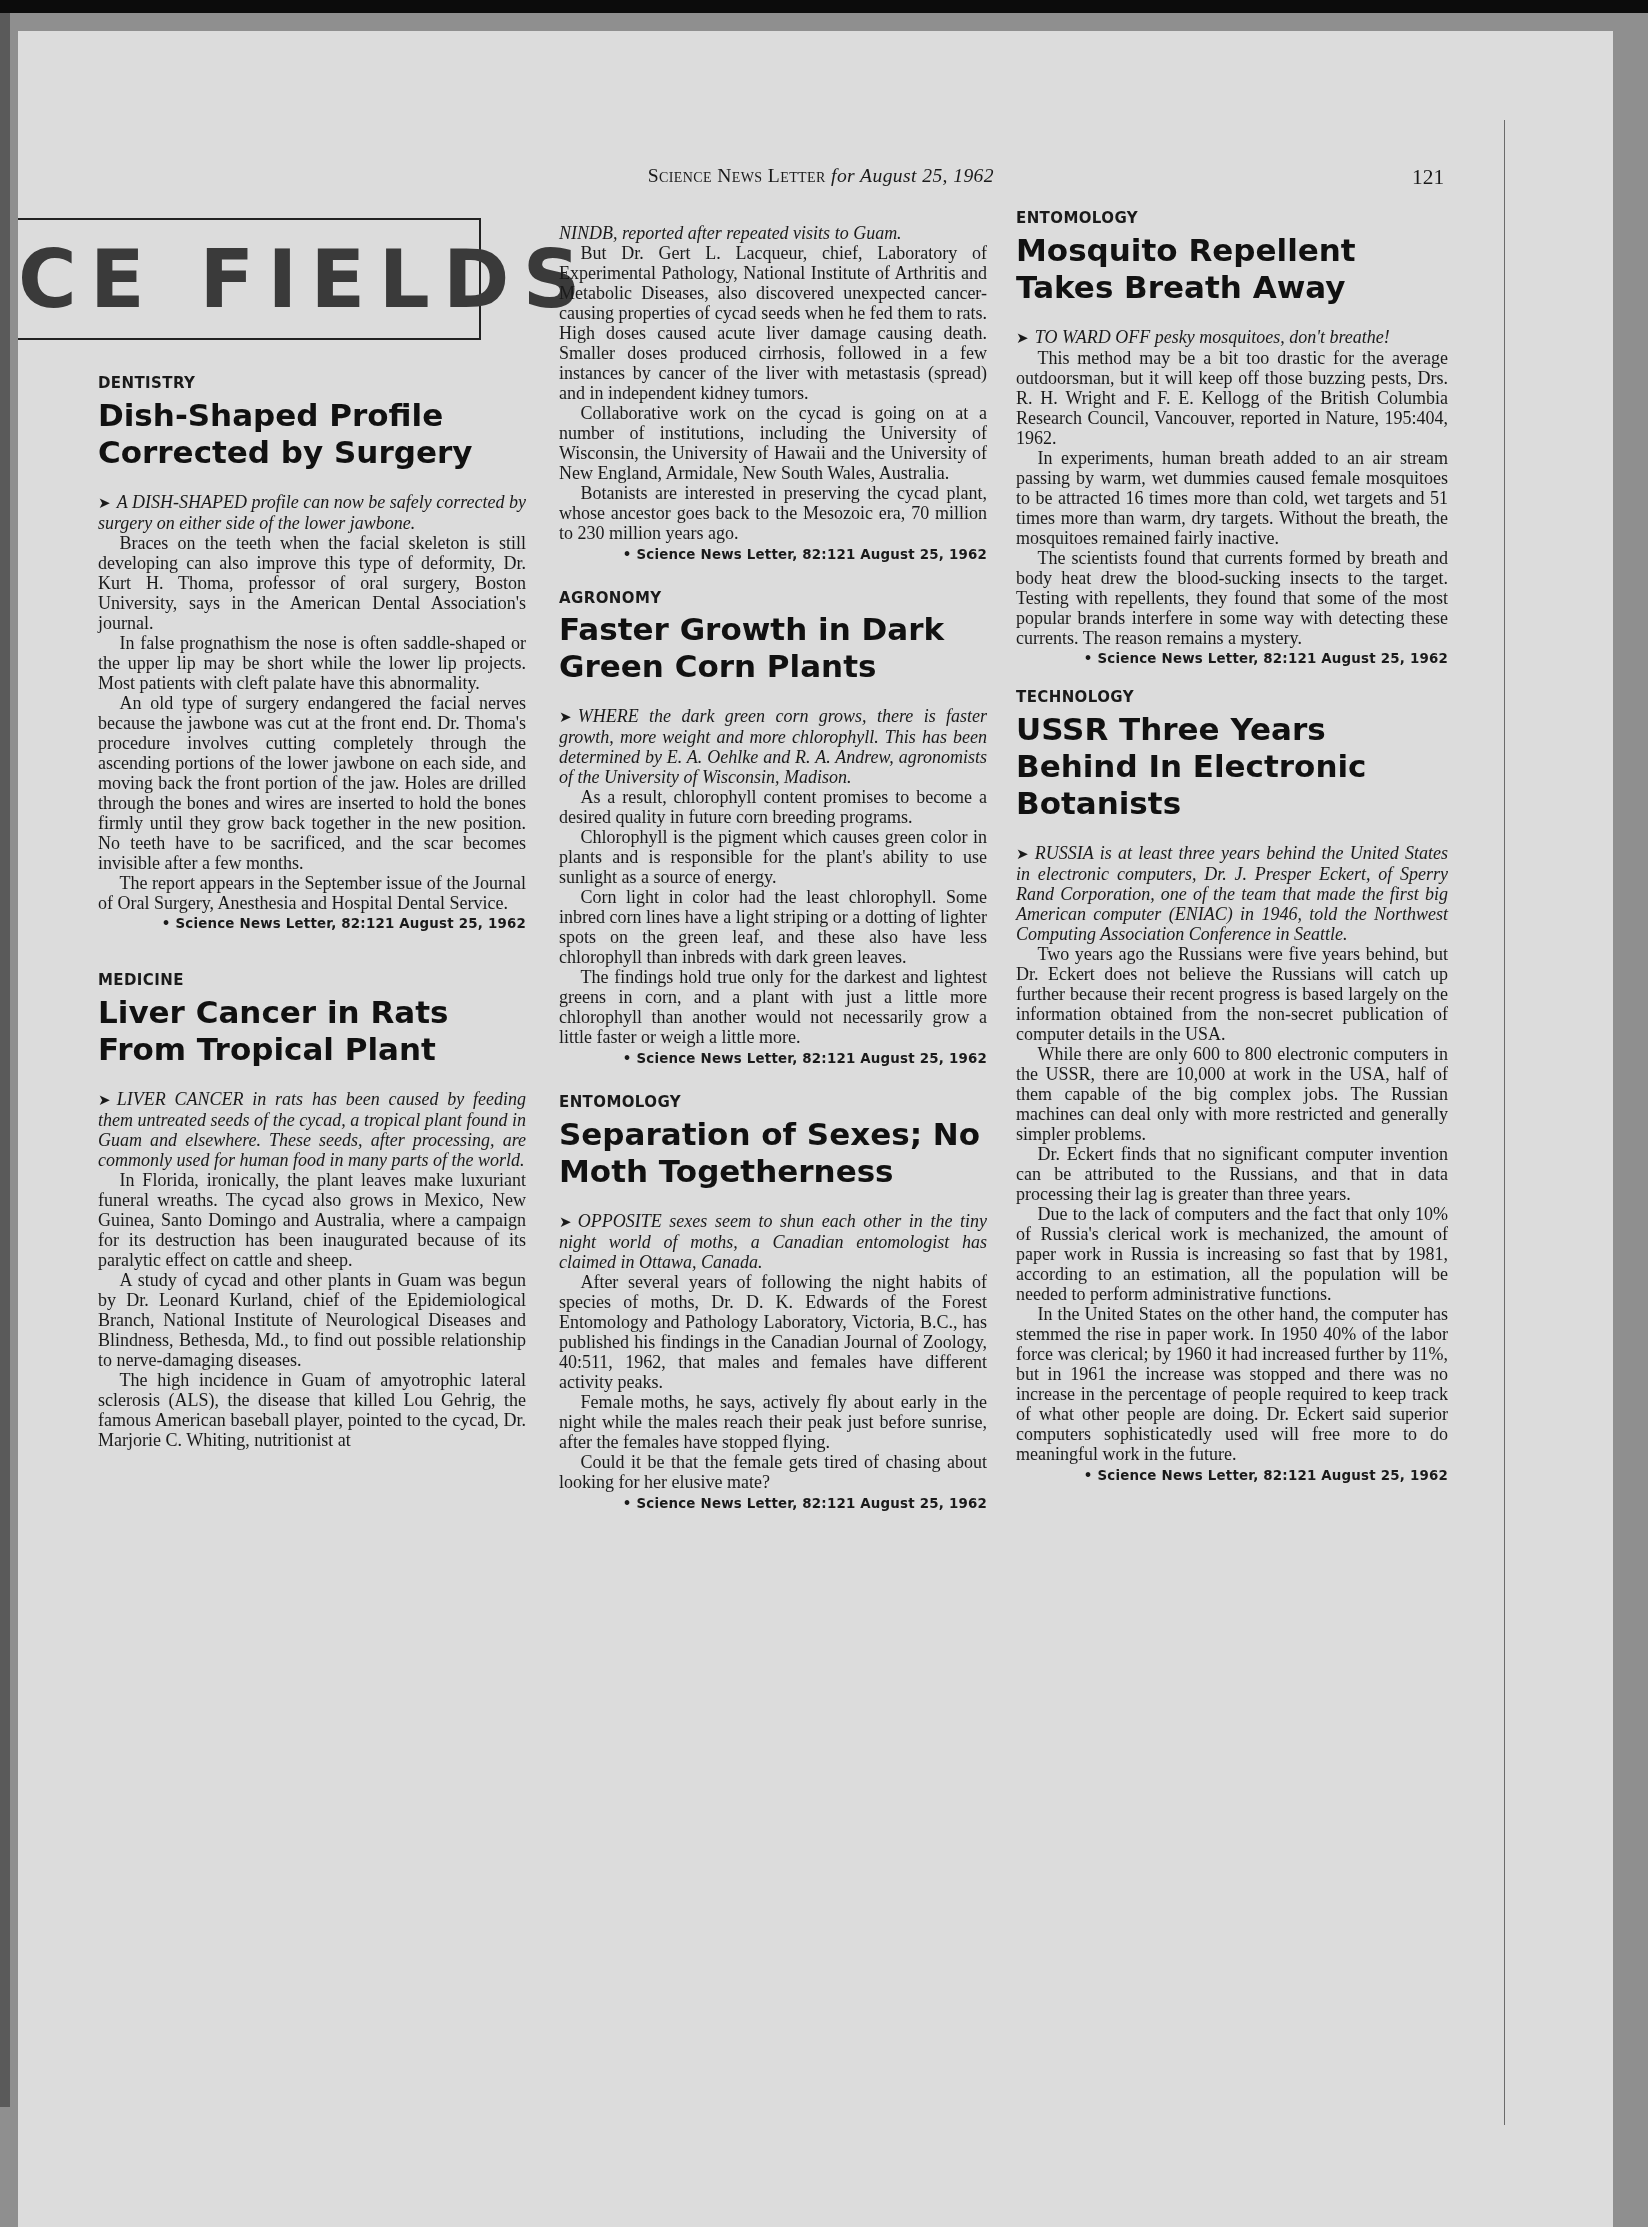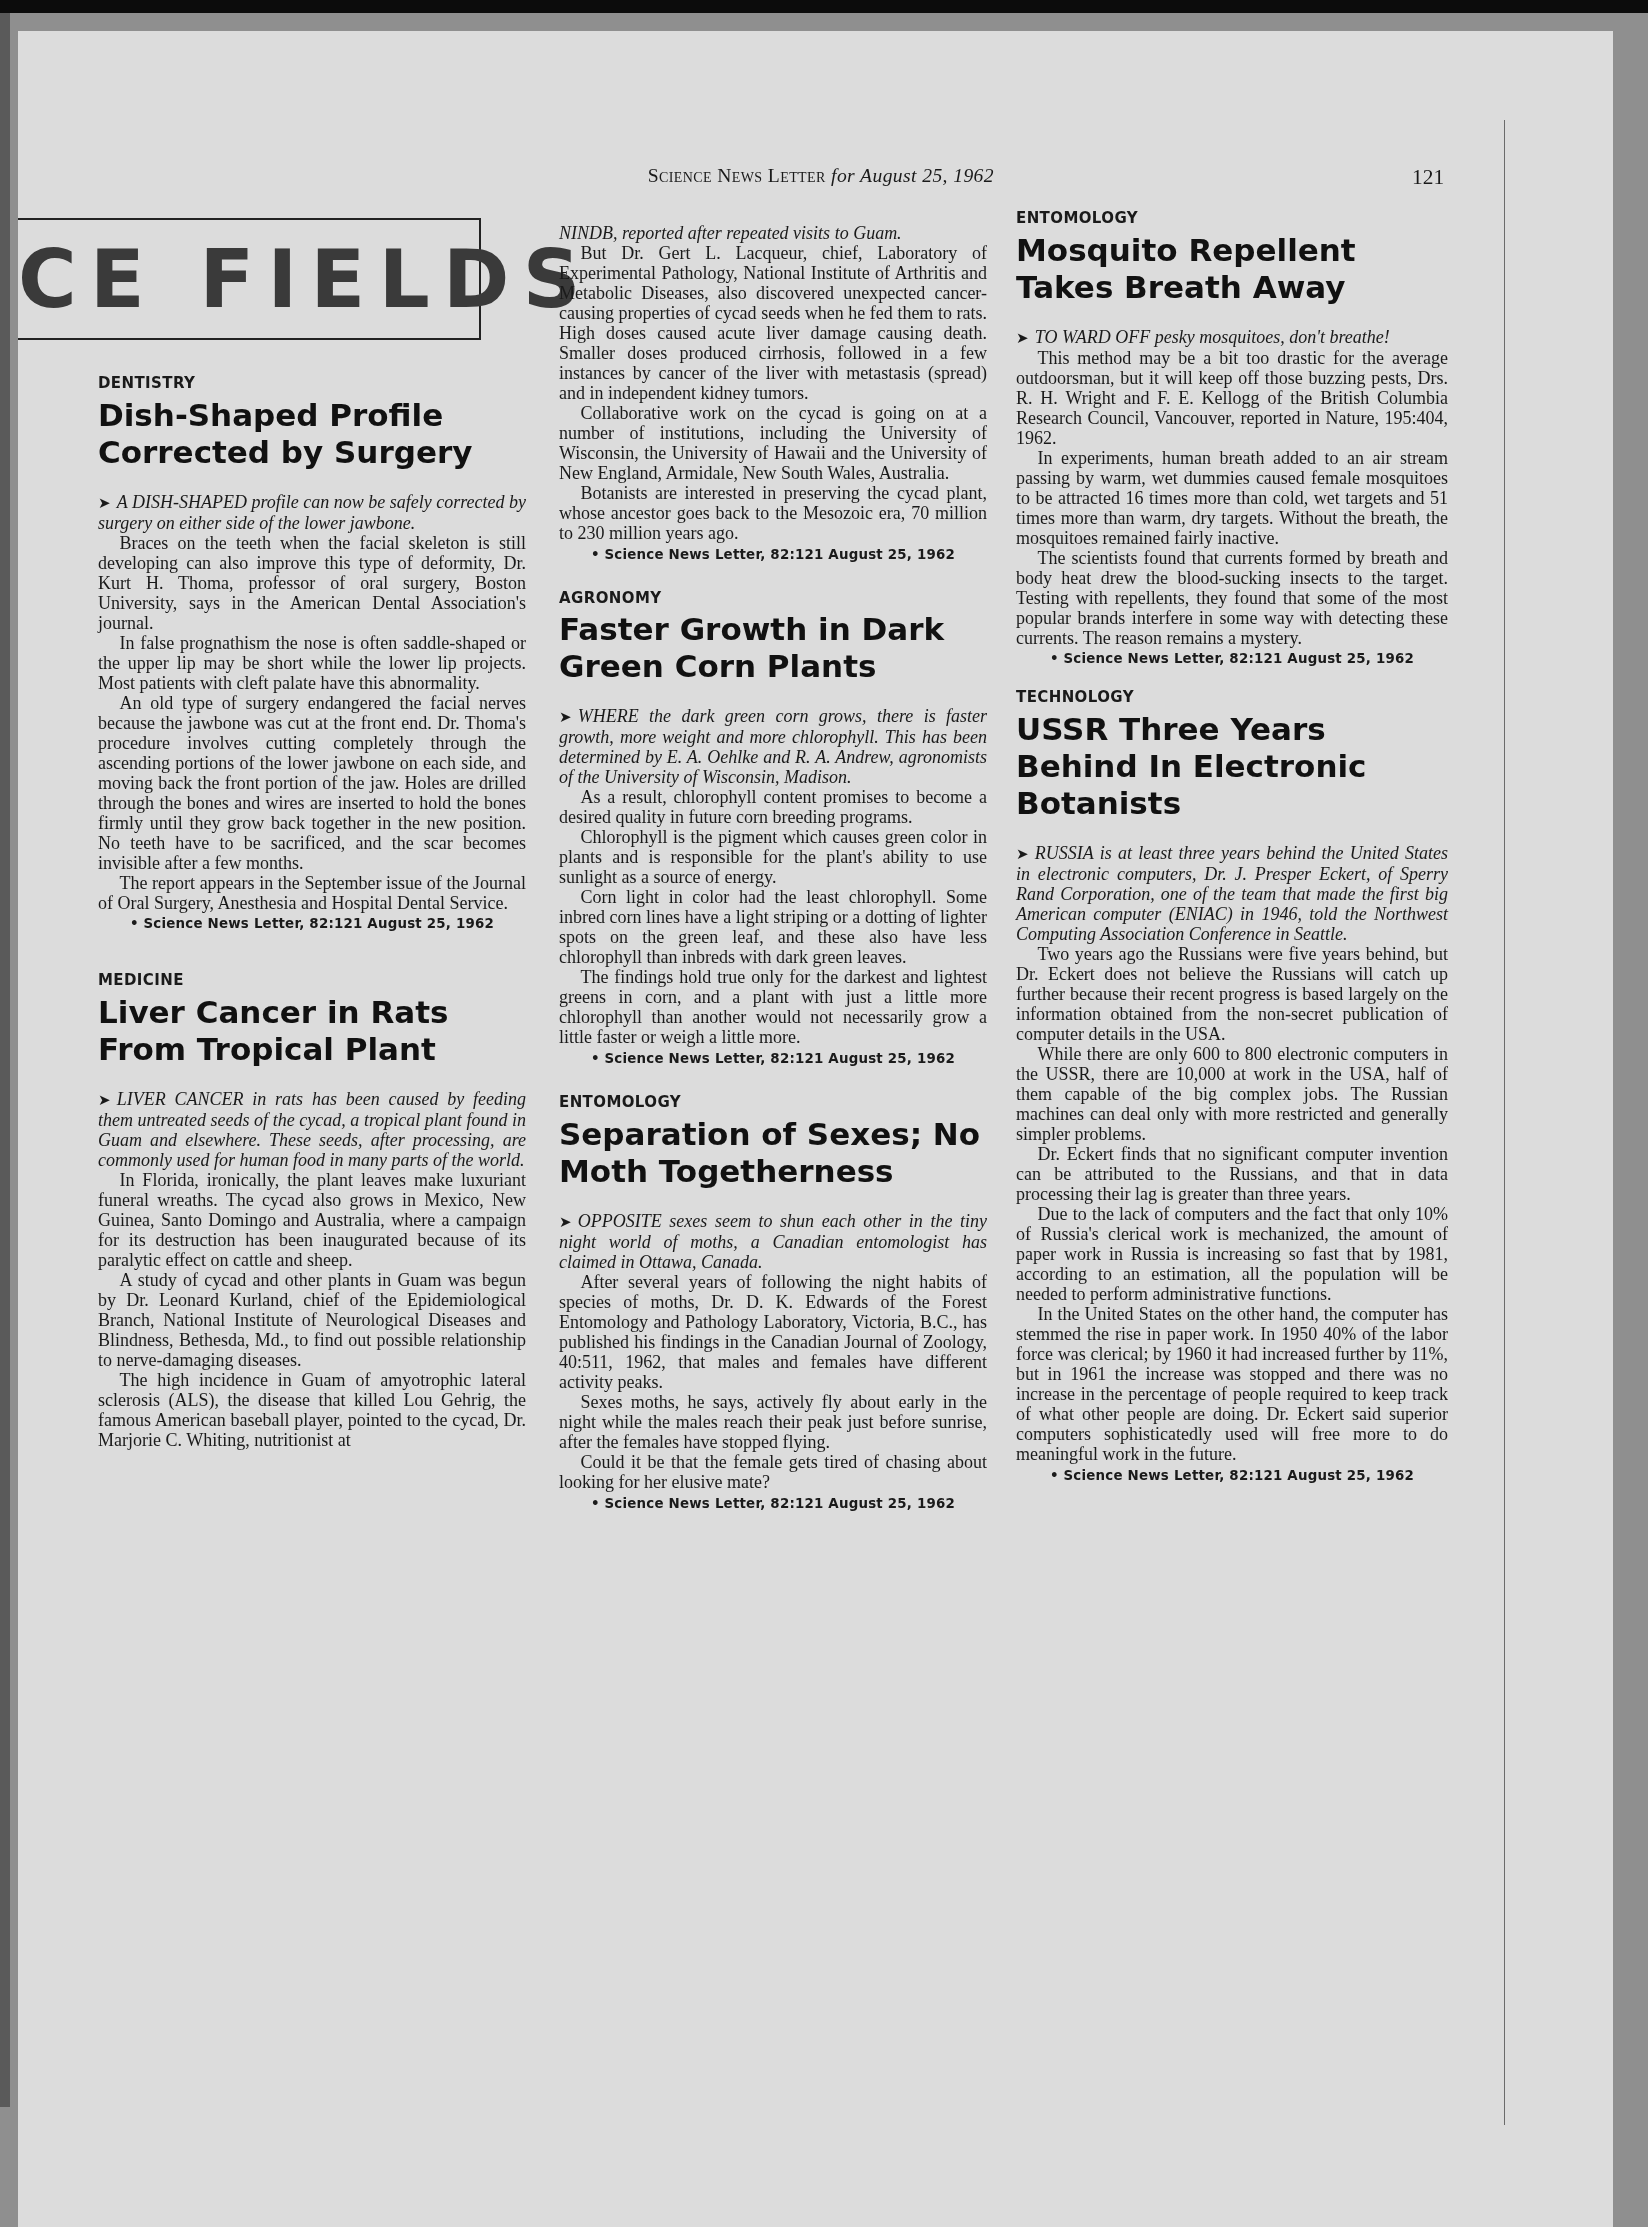--- a/index.html
+++ b/index.html
@@ -53,21 +53,21 @@
     font-size: 31px; line-height: 37px; margin: 0 0 21.4px 0; color: #111;
   }
   .para {
     font-size: 18px; line-height: 20px; text-align: justify;
     margin: 0; text-indent: 21.4px; hyphens: auto;
   }
   .para.lead { text-indent: 0; font-style: italic; }
   .arrow { font-family: "DejaVu Sans", sans-serif; font-size: 15px; margin-right: 6.2px; }
   .citation {
     font-family: "DejaVu Sans", sans-serif; font-weight: bold;
-    font-size: 13.4px; text-align: center; margin: 3.6px 0 40px 0; letter-spacing: 0.2px;
+    font-size: 13.4px; text-align: right; margin: 3.6px 0 40px 0; letter-spacing: 0.2px;
   }
   .article { margin: 0; }
 </style>
 </head>
 <body>
 
 <div class="topbar"></div>
 <div class="leftbar"></div>
 
 <div class="sheet">
@@ -123,21 +123,21 @@
       <p class="para">Corn light in color had the least chlorophyll. Some inbred corn lines have a light striping or a dotting of lighter spots on the green leaf, and these also have less chlorophyll than inbreds with dark green leaves.</p>
       <p class="para">The findings hold true only for the darkest and lightest greens in corn, and a plant with just a little more chlorophyll than another would not necessarily grow a little faster or weigh a little more.</p>
       <div class="citation" style="margin-bottom:27px;">• Science News Letter, 82:121 August 25, 1962</div>
     </div>
 
     <div class="article">
       <div class="category">Entomology</div>
       <div class="headline">Separation of Sexes; No Moth Togetherness</div>
       <p class="para lead"><span class="arrow">➤</span><span>OPPOSITE sexes seem to shun each other in the tiny night world of moths, a Canadian entomologist has claimed in Ottawa, Canada.</span></p>
       <p class="para">After several years of following the night habits of species of moths, Dr. D. K. Edwards of the Forest Entomology and Pathology Laboratory, Victoria, B.C., has published his findings in the Canadian Journal of Zoology, 40:511, 1962, that males and females have different activity peaks.</p>
-      <p class="para">Sexes moths, he says, actively fly about early in the night while the males reach their peak just before sunrise, after the females have stopped flying.</p>
+      <p class="para">Female moths, he says, actively fly about early in the night while the males reach their peak just before sunrise, after the females have stopped flying.</p>
       <p class="para">Could it be that the female gets tired of chasing about looking for her elusive mate?</p>
       <div class="citation">• Science News Letter, 82:121 August 25, 1962</div>
     </div>
   </div>
 
   <div class="col col-right">
     <div class="article">
       <div class="category">Entomology</div>
       <div class="headline">Mosquito Repellent Takes Breath Away</div>
       <p class="para lead"><span class="arrow">➤</span><span>TO WARD OFF pesky mosquitoes, don't breathe!</span></p>

